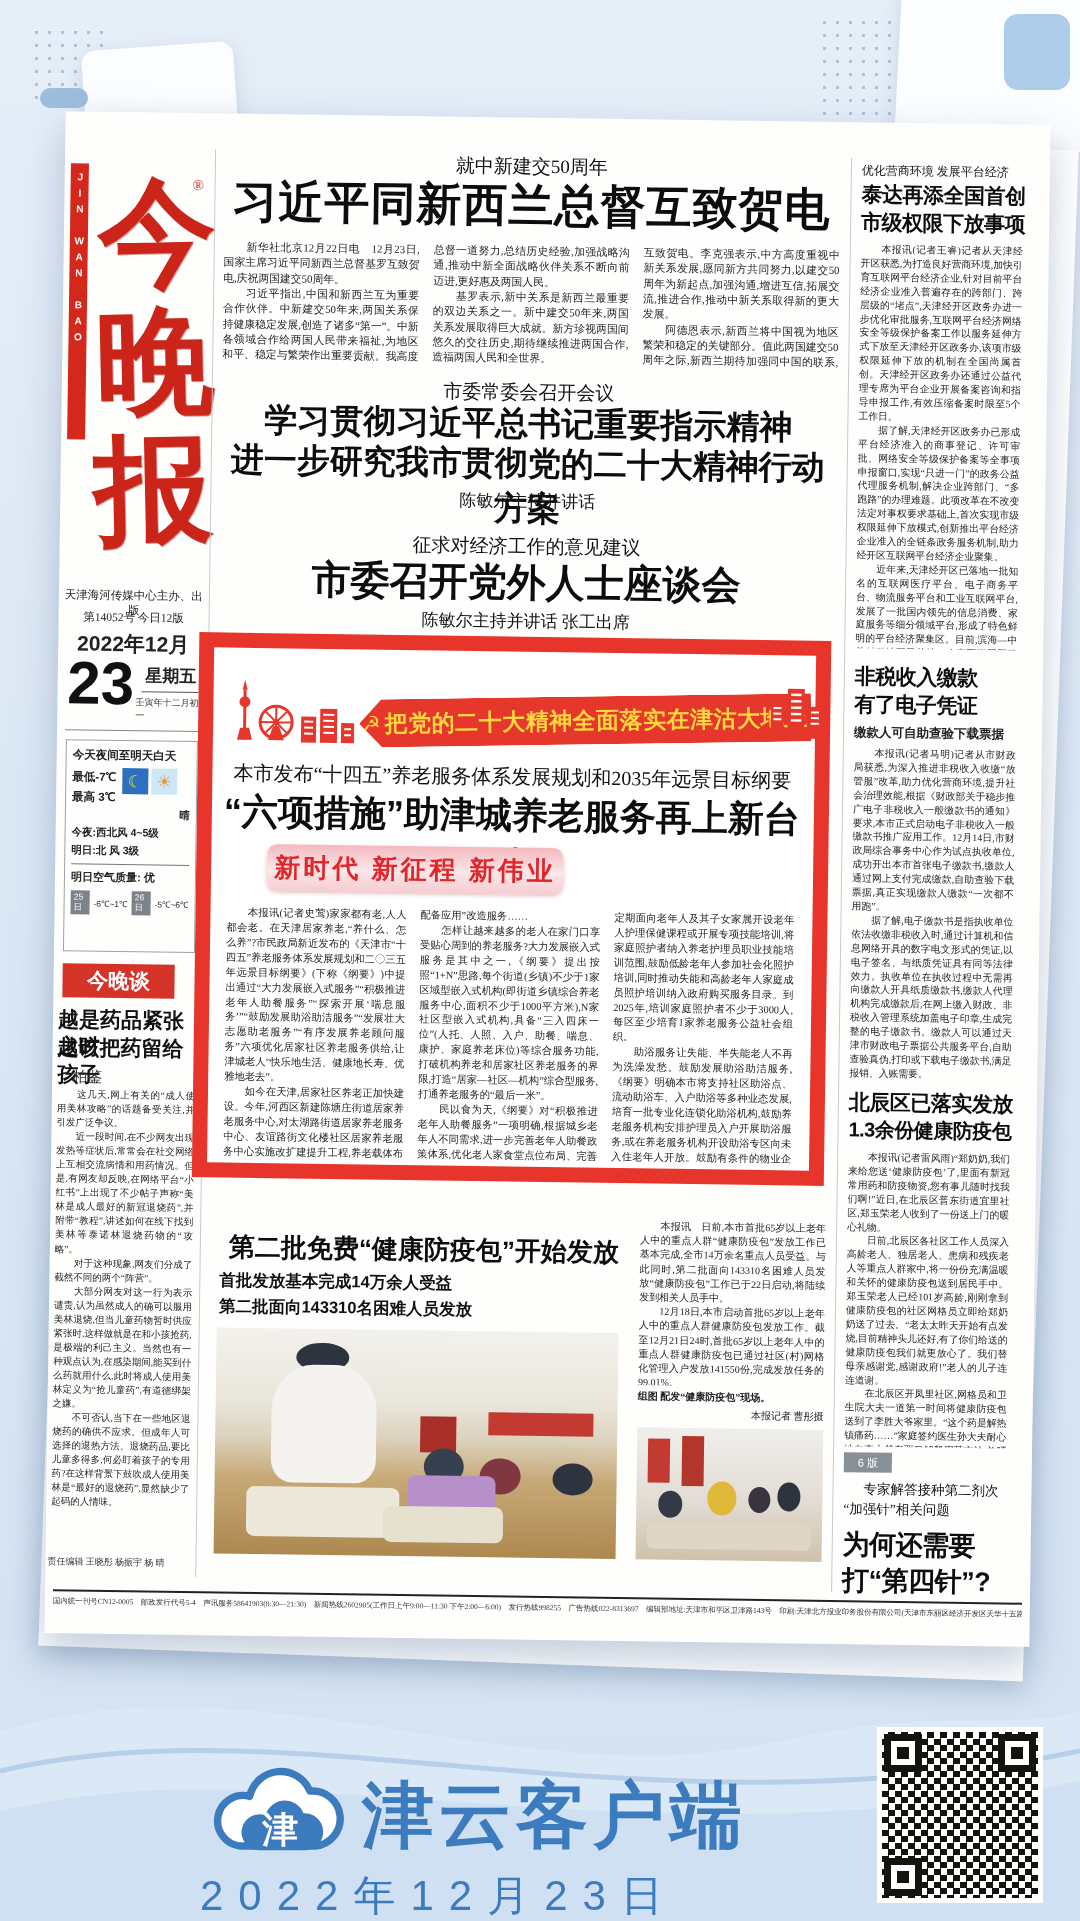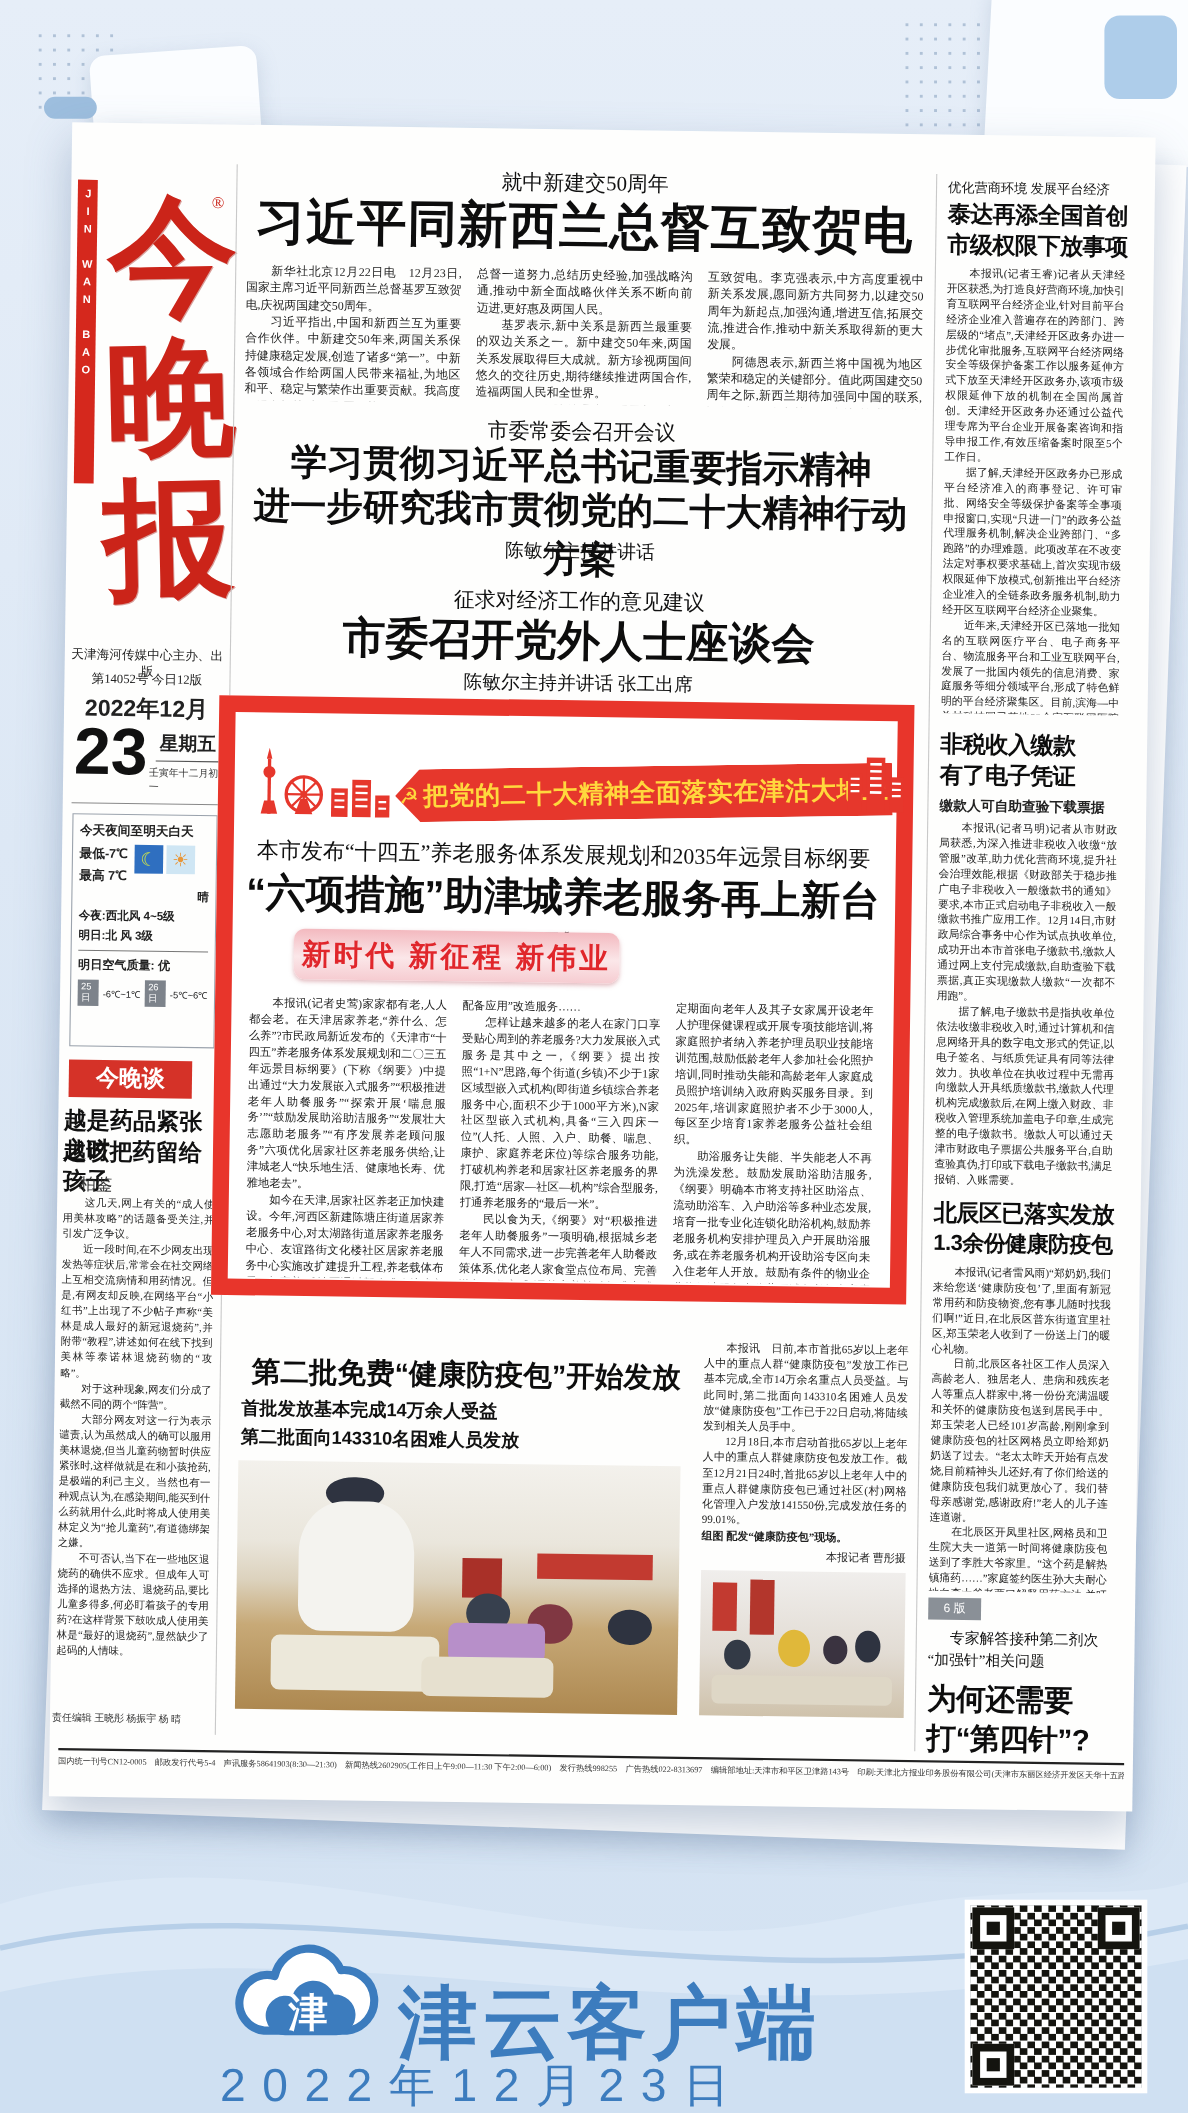--- a/index.html
+++ b/index.html
@@ -150,21 +150,21 @@
   #teaser-k1{top:1358px;text-indent:20px;}
   #teaser-k2{top:1378px;}
   #teaser-h1{top:1404px;font-size:27px;}
   #teaser-h2{top:1440px;font-size:27px;}
   
   #paper-footer{left:8px;top:1478px;width:969px;border-top:2px solid #222;padding-top:5px;
      font-size:7.5px;color:#333;white-space:nowrap;overflow:hidden;}
   
   #cloud-logo{left:200px;top:1732px;width:148px;height:152px;}
   #app-name{left:362px;top:1768px;font-size:72px;font-weight:700;color:#3c7cbe;
-     font-family:"Liberation Sans",sans-serif;letter-spacing:5px;margin-top:24px;}
+     font-family:"Liberation Sans",sans-serif;letter-spacing:5px;}
   #qr{left:882px;top:1732px;width:156px;height:166px;background:
       conic-gradient(#14140f 25%,#fff 0 50%,#14140f 0 75%,#fff 0);
       background-size:13px 13px;outline:5px solid #fff;}
   .finder{position:absolute;width:38px;height:38px;border:7px solid #14140f;background:#fff;box-sizing:border-box;}
   .finder::after{content:"";position:absolute;left:6px;top:6px;width:12px;height:12px;background:#14140f;}
   #f-tl{left:2px;top:2px;} #f-tr{right:2px;top:2px;} #f-bl{left:2px;bottom:2px;}
   #brand-date{left:200px;top:1868px;width:650px;font-size:42px;color:#3c7cbe;
      font-family:"Liberation Sans",sans-serif;letter-spacing:15px;white-space:nowrap;}
 </style>
 </head>
@@ -204,21 +204,21 @@
     <div class="abs" id="day-num">23</div>
     <div class="abs" id="weekday">星期五</div>
     <div class="abs" id="lunar">壬寅年十二月初一</div>
     <div class="abs hline" id="mast-rule"></div>
 
     <div class="abs" id="weather">
       <div class="wt">今天夜间至明天白天</div>
       <div id="wx-temps">
         <div id="wx-left">
           <div>最低-7℃</div>
-          <div>最高 7℃</div>
+          <div>最高 3℃</div>
         </div>
         <div id="wx-icons">
           <div class="wtile" id="tile-moon">☾</div>
           <div class="wtile" id="tile-sun">☀</div>
         </div>
       </div>
       <div id="wx-cond">晴</div>
       <div class="wx-line">今夜:西北风 4~5级</div>
       <div class="wx-line">明日:北 风 3级</div>
       <div id="wx-rule"></div>

